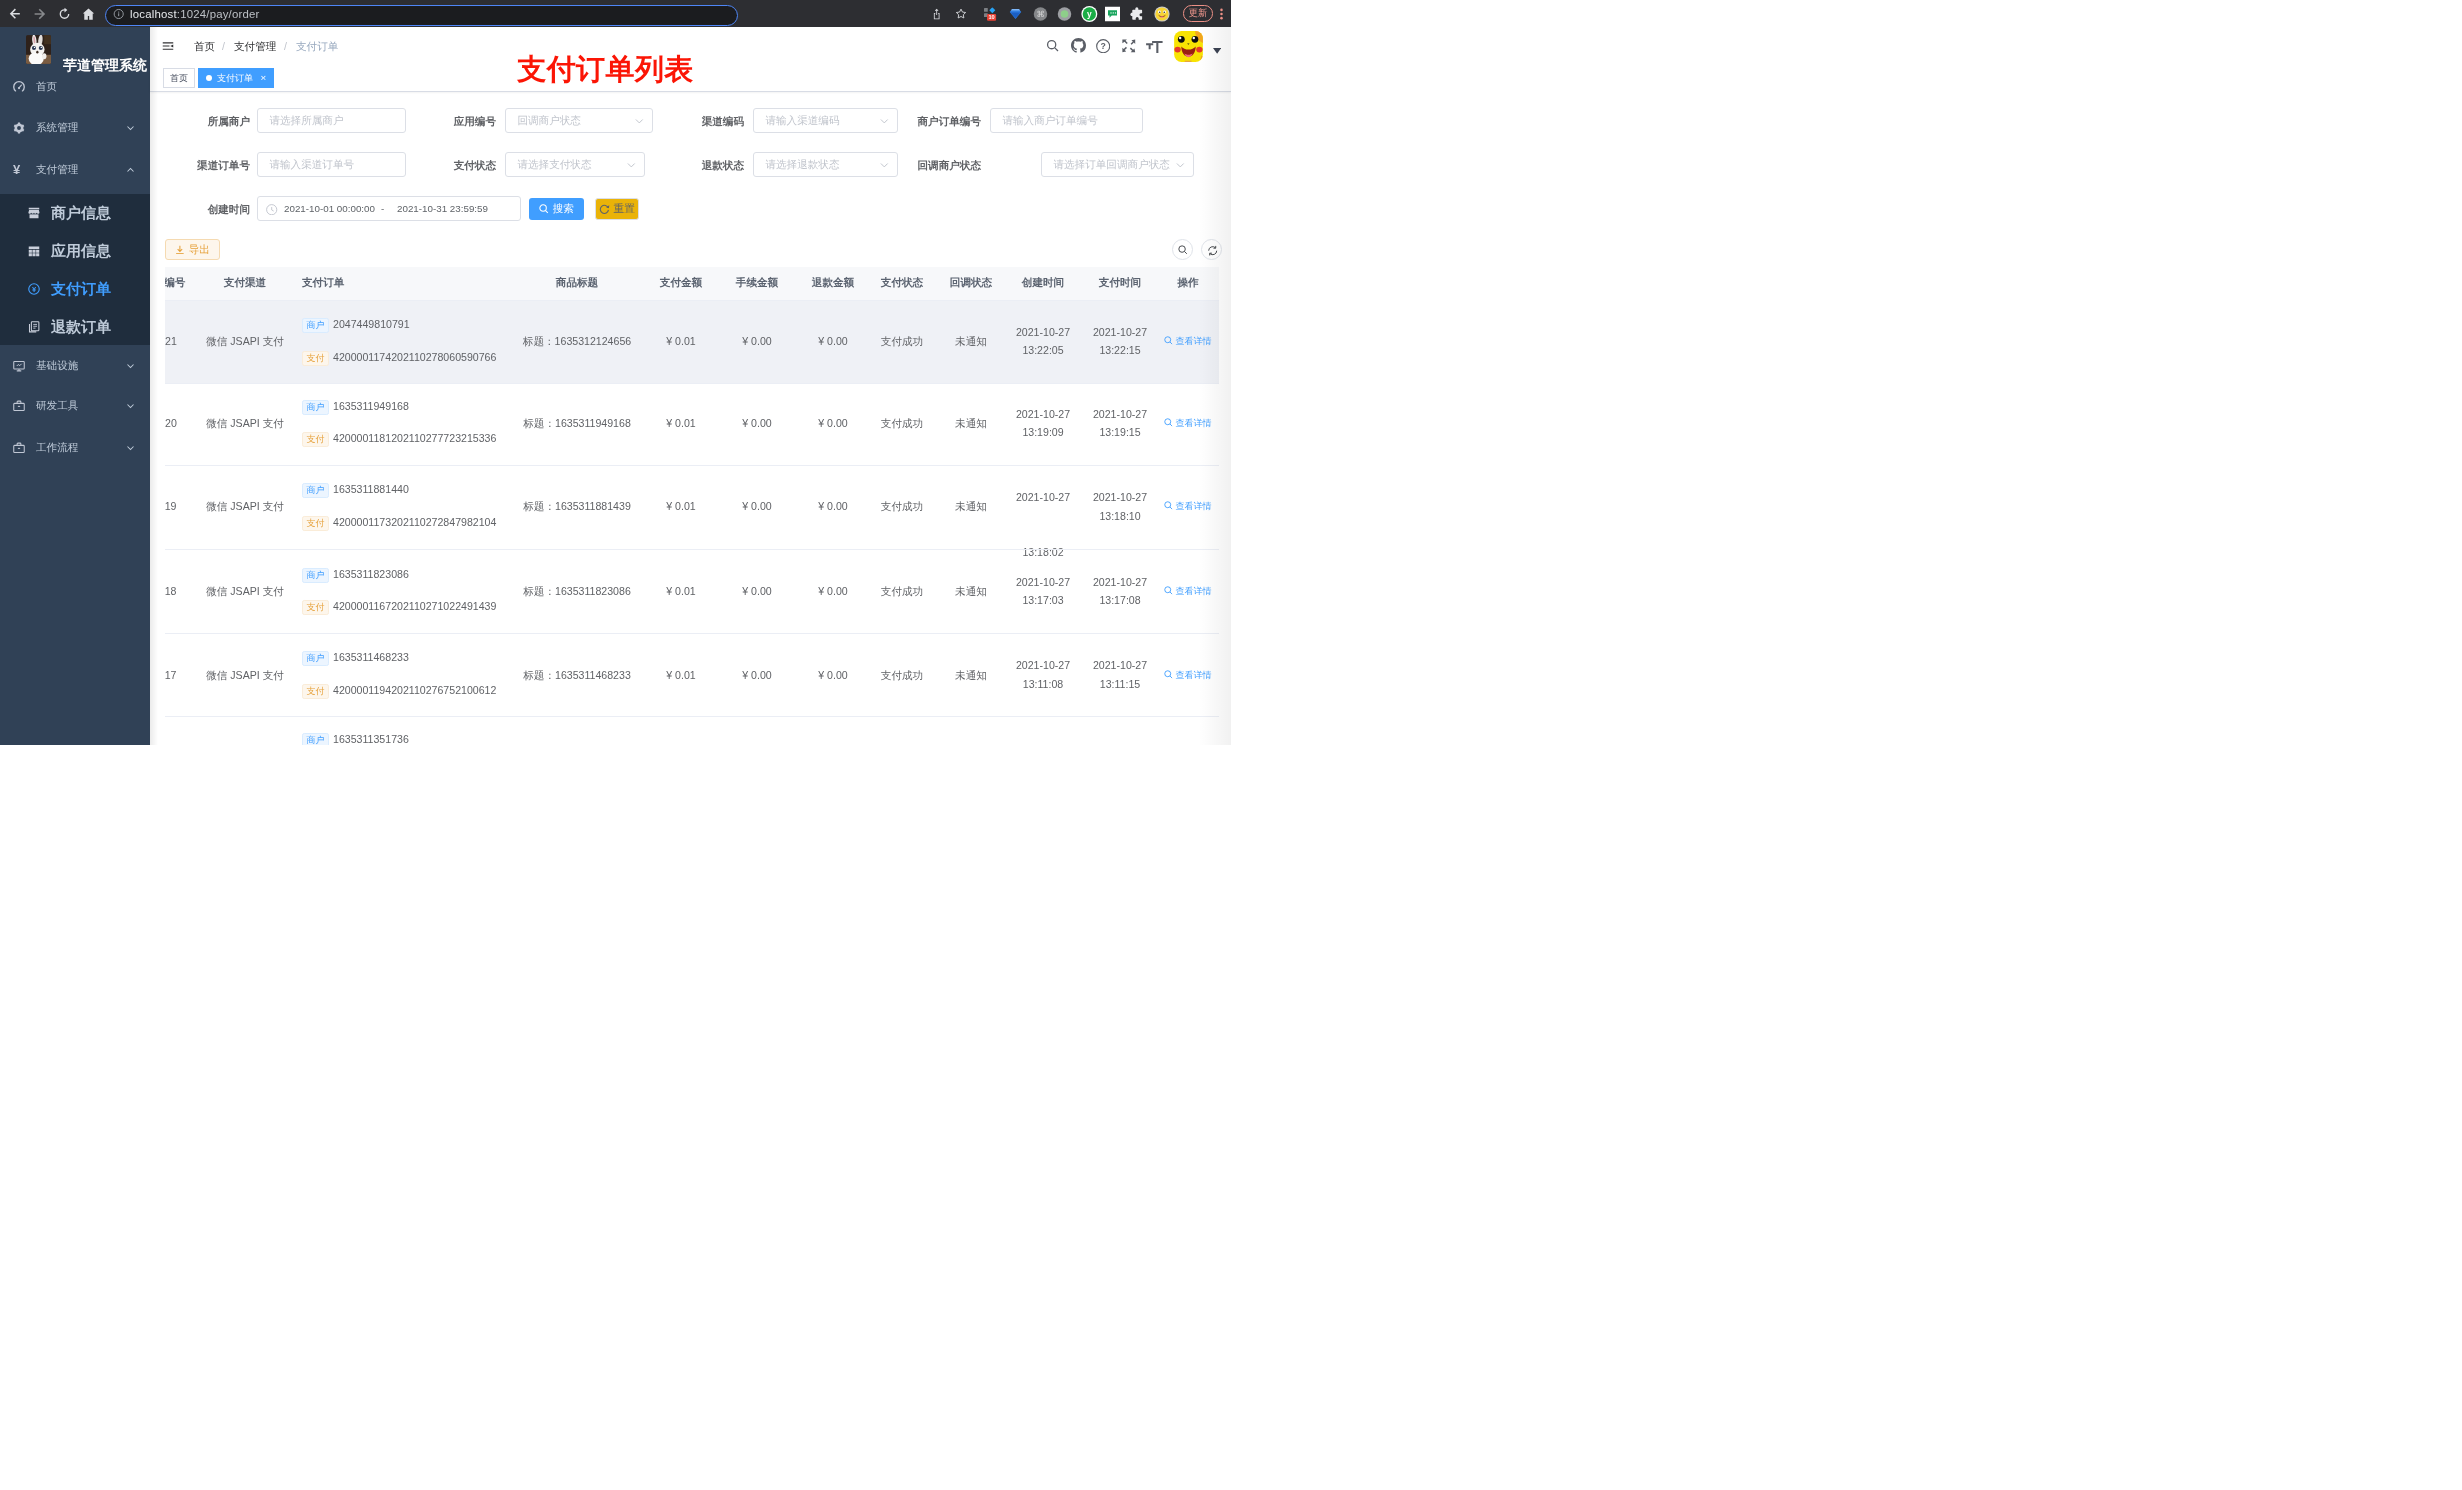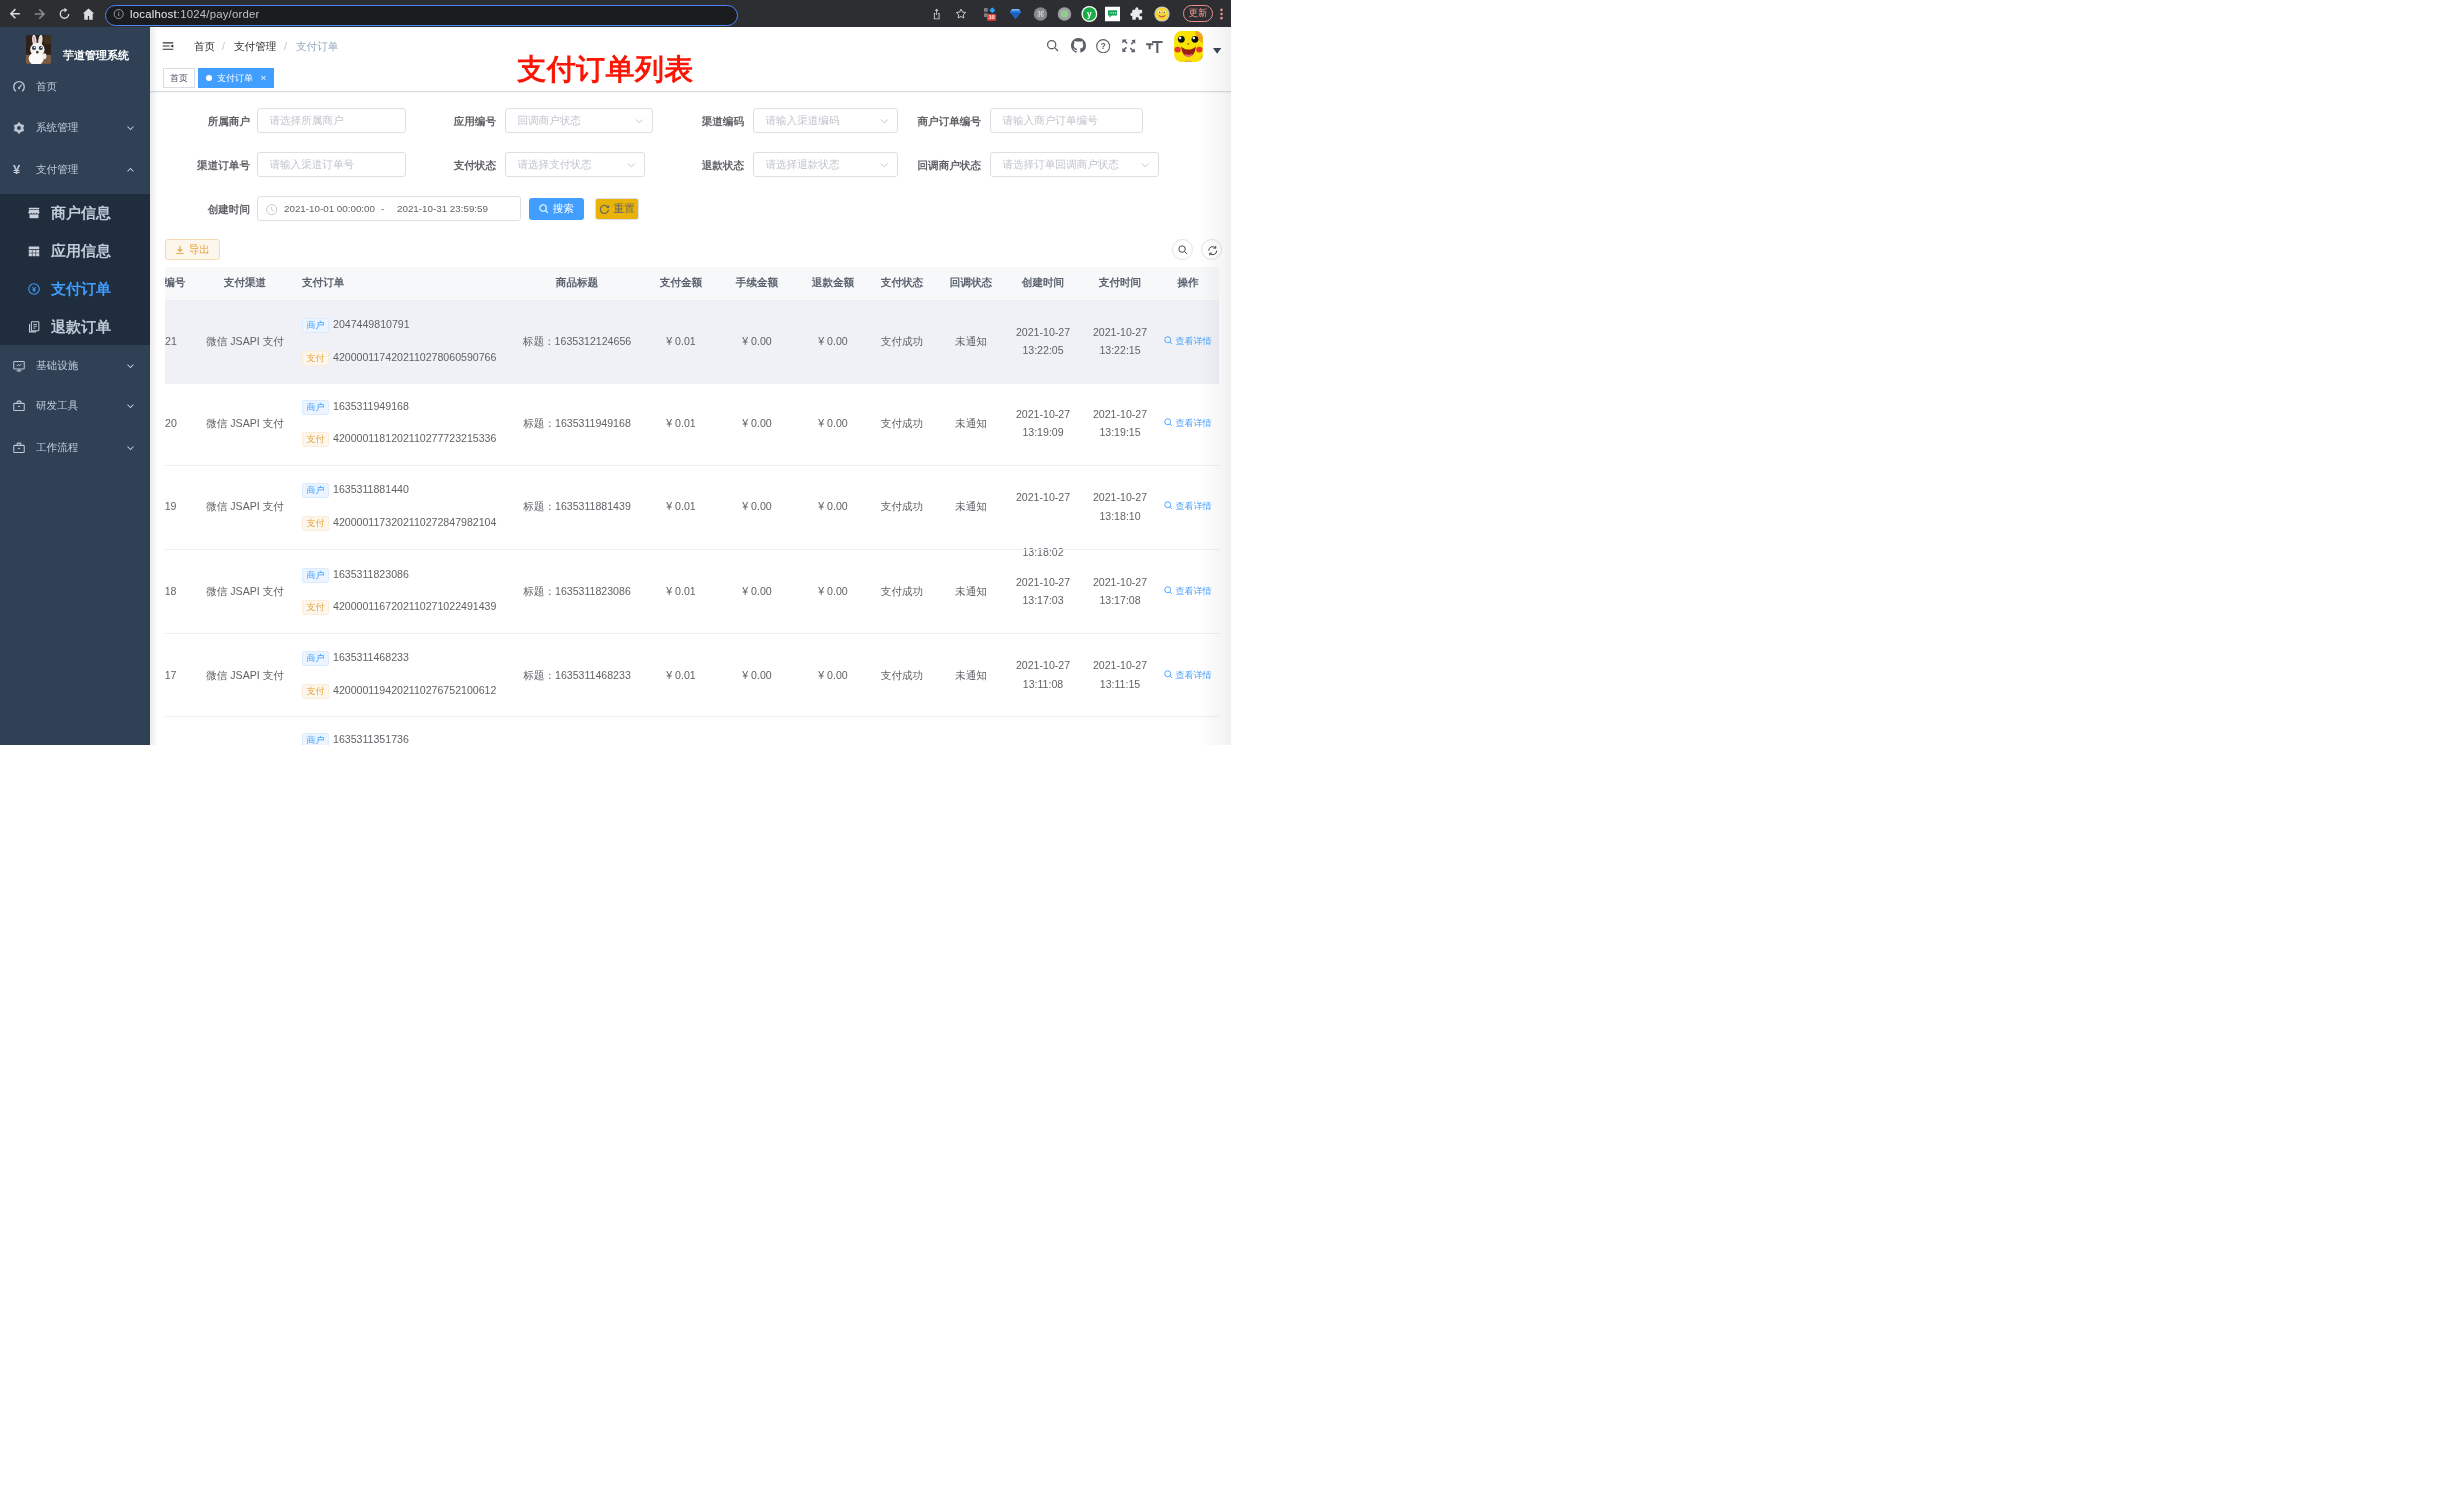--- a/index.html
+++ b/index.html
@@ -12,21 +12,21 @@
 #chrome { position:absolute; left:0; top:0; width:1231px; height:27px; background:#2d2e32; }
 .chrome-ic { position:absolute; top:14.4px; transform:translateY(-50%); }
 #urlpill { position:absolute; left:105px; top:4.5px; width:633px; height:21px; background:#1b1c1f; border:1.9px solid #4e86f7; border-radius:11.4px; }
 #urltext { position:absolute; left:130px; top:7.6px; font-size:11.4px; color:#e8eaed; letter-spacing:0.2px; }
 #urltext .dim { color:#bdc1c6; }
 
 
 #sidebar { position:absolute; left:0; top:27px; width:150px; height:718px; background:#304156; }
 #logo { position:absolute; left:0; top:0; width:150px; height:39px; }
 #logo .img { position:absolute; left:26px; top:7.6px; width:25px; height:29px; border-radius:1.5px; overflow:hidden; }
-#logo .ttl { position:absolute; left:63px; top:21px; color:#fff; font-size:11px; font-weight:700; }
+#logo .ttl { position:absolute; left:63px; top:30px; color:#fff; font-size:14px; font-weight:700; }
 .mi { position:absolute; left:0; width:150px; height:42px; }
 .mi .txt { position:absolute; left:36px; top:50%; transform:translateY(-50%); font-size:10.6px; color:#bfcbd9; }
 .mi .ico { position:absolute; left:13px; top:50%; transform:translateY(-50%); width:12px; height:12px; }
 .mi .arr { position:absolute; right:15px; top:50%; transform:translateY(-50%); width:9px; height:9px; }
 #submenu { position:absolute; left:0; top:167px; width:150px; height:151px; background:#1f2d3d; }
 .smi { position:absolute; left:0; width:150px; height:38px; }
 .smi .txt { position:absolute; left:51px; top:50%; transform:translateY(-50%); font-size:15px; color:#bfcbd9;font-weight:bold; }
 .smi .ico { position:absolute; left:28px; top:50%; transform:translateY(-50%); width:12px; height:12px; }
 .smi.active .txt { color:#409eff; }
 
@@ -350,21 +350,21 @@
         </svg>
       </div>
     <div class="flabel" style="left:668px; top:159px; width:76px;">退款状态</div>
     <div class="finput" style="left:753px; top:152px; width:145px;">
         <span class="ph">请选择退款状态</span>
       <svg class="caret" viewBox="0 0 14 14">
           <path d="M2.5 5l4.5 4.5L11.5 5" fill="none" stroke="#c0c4cc" stroke-width="1.3"></path>
         </svg>
       </div>
     <div class="flabel" style="left:875px; top:159px; width:106px;">回调商户状态</div>
-    <div class="finput" style="left:990px; top:152px; width:169px;">
+    <div class="finput" style="left:1041px; top:152px; width:153px;">
         <span class="ph">请选择订单回调商户状态</span>
       <svg class="caret" viewBox="0 0 14 14">
           <path d="M2.5 5l4.5 4.5L11.5 5" fill="none" stroke="#c0c4cc" stroke-width="1.3"></path>
         </svg>
       </div>
 
     <div class="flabel" style="left:174px; top:203px; width:76px;">创建时间</div>
     <div class="finput" style="left:257px; top:196px; width:264px;">
       <svg class="abs" style="left:8.3px; top:6.8px;" width="11.4" height="11.4" viewBox="0 0 15 15">
           <circle cx="7.5" cy="7.5" r="6.7" fill="none" stroke="#c0c4cc" stroke-width="1.2"></circle>

